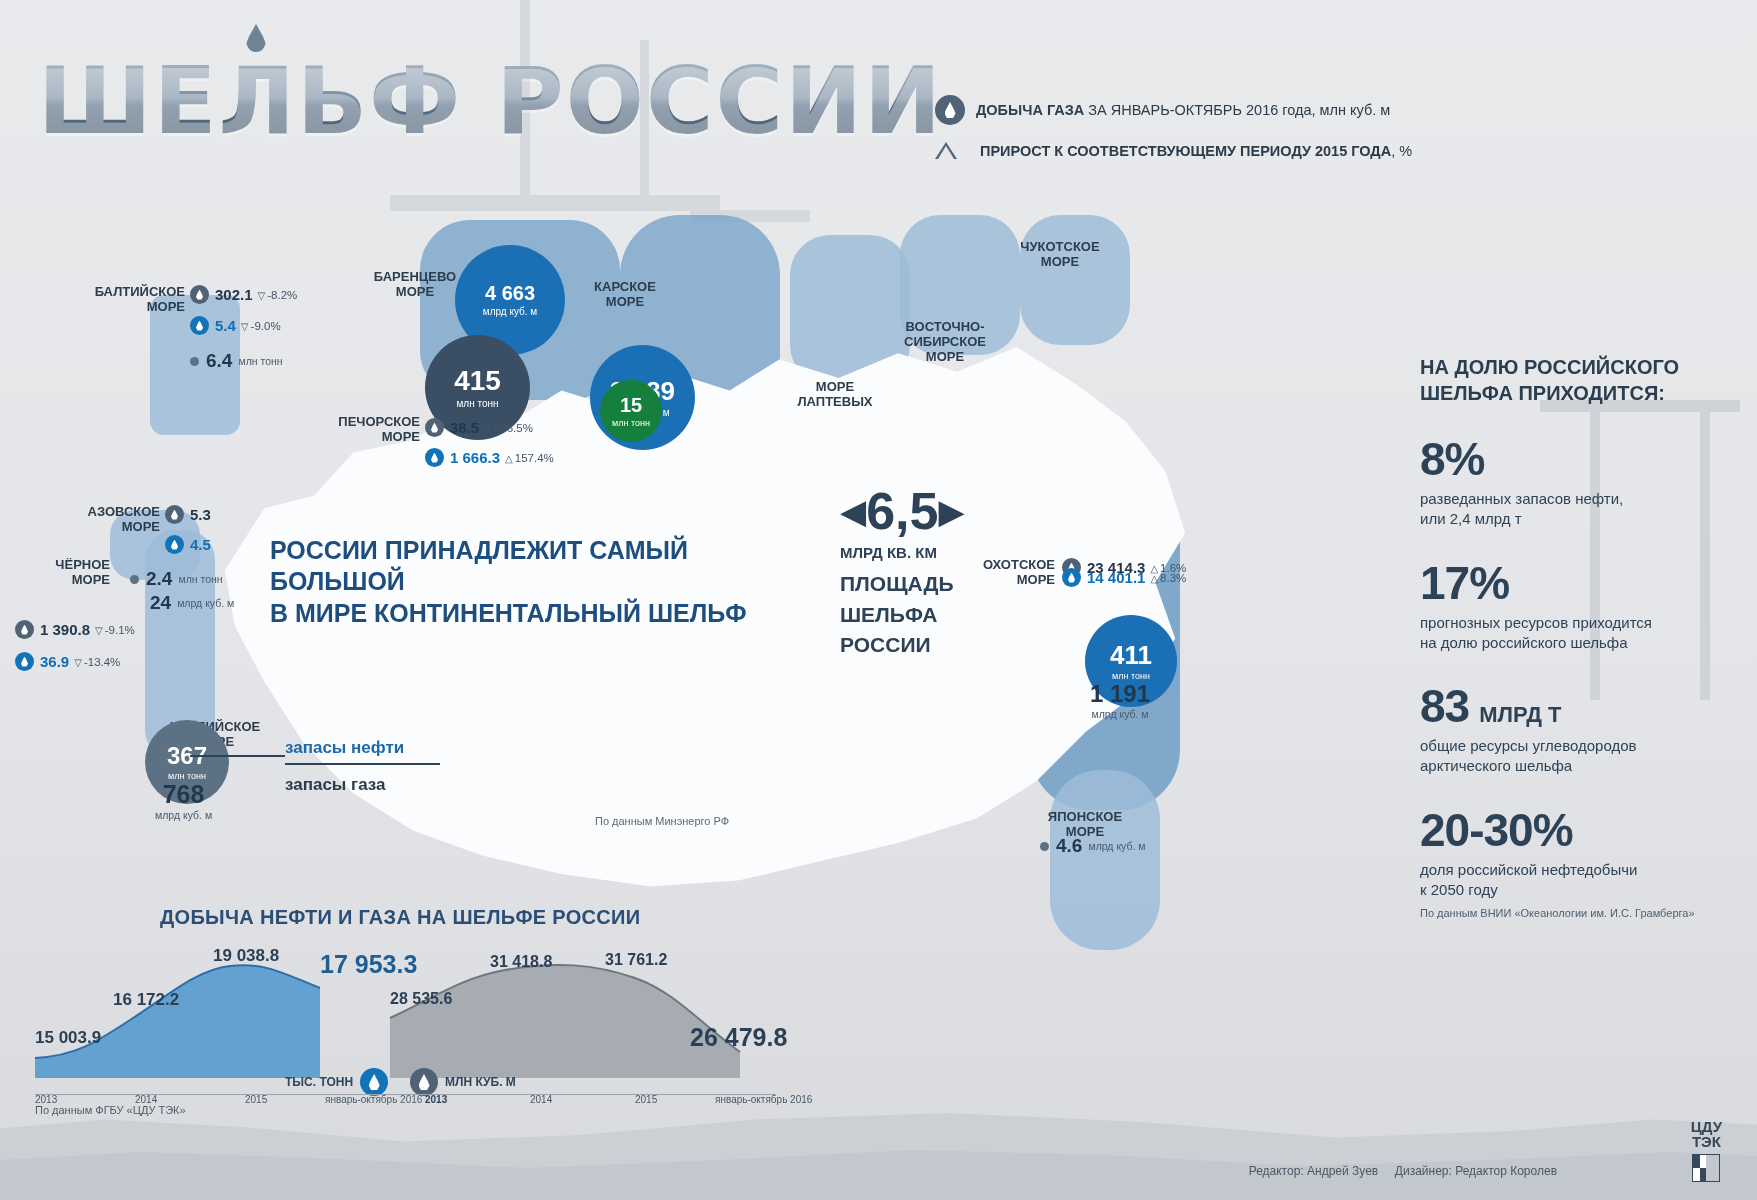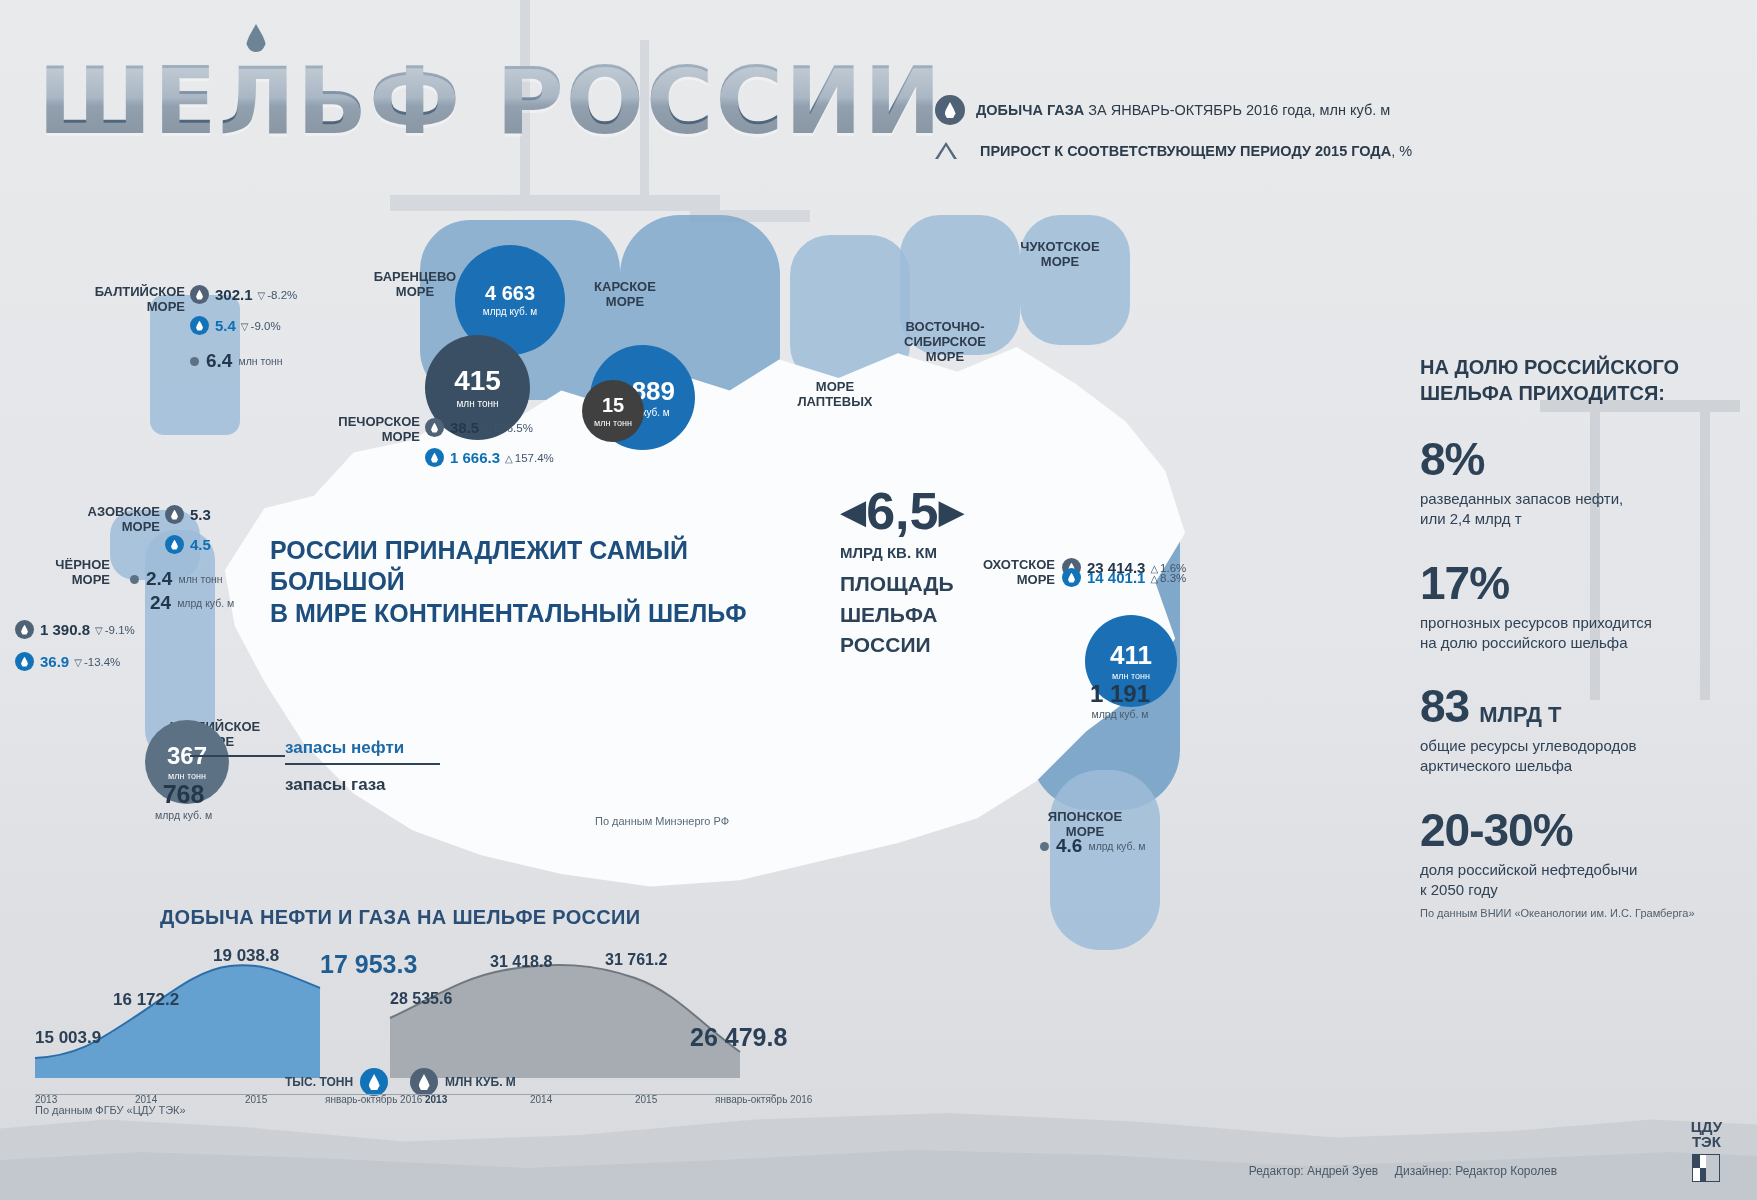--- a/index.html
+++ b/index.html
@@ -191,21 +191,21 @@
   </div>
   <div class="bubble navy" style="left:425px;top:155px;width:105px;height:105px;">
     <span class="big" style="font-size:28px;">415</span>
     <span class="unit">млн тонн</span>
   </div>
 
   <div class="bubble blue" style="left:590px;top:165px;width:105px;height:105px;">
     <span class="big" style="font-size:26px;">3 889</span>
     <span class="unit">млрд куб. м</span>
   </div>
-  <div class="bubble blue" style="left:582px;top:200px;width:62px;height:62px;background:#404040;">
+  <div class="bubble blue" style="left:600px;top:200px;width:62px;height:62px;background:#15803d;">
     <span class="big" style="font-size:20px;">15</span>
     <span class="unit" style="font-size:9px;">млн тонн</span>
   </div>
 
   <div class="statline" style="left:425px;top:238px;">
     <span class="mini gas">
         <span class="glyph"></span>
       </span>
     <span class="val">38.5</span>
     <span class="delta up">526.5%</span>

